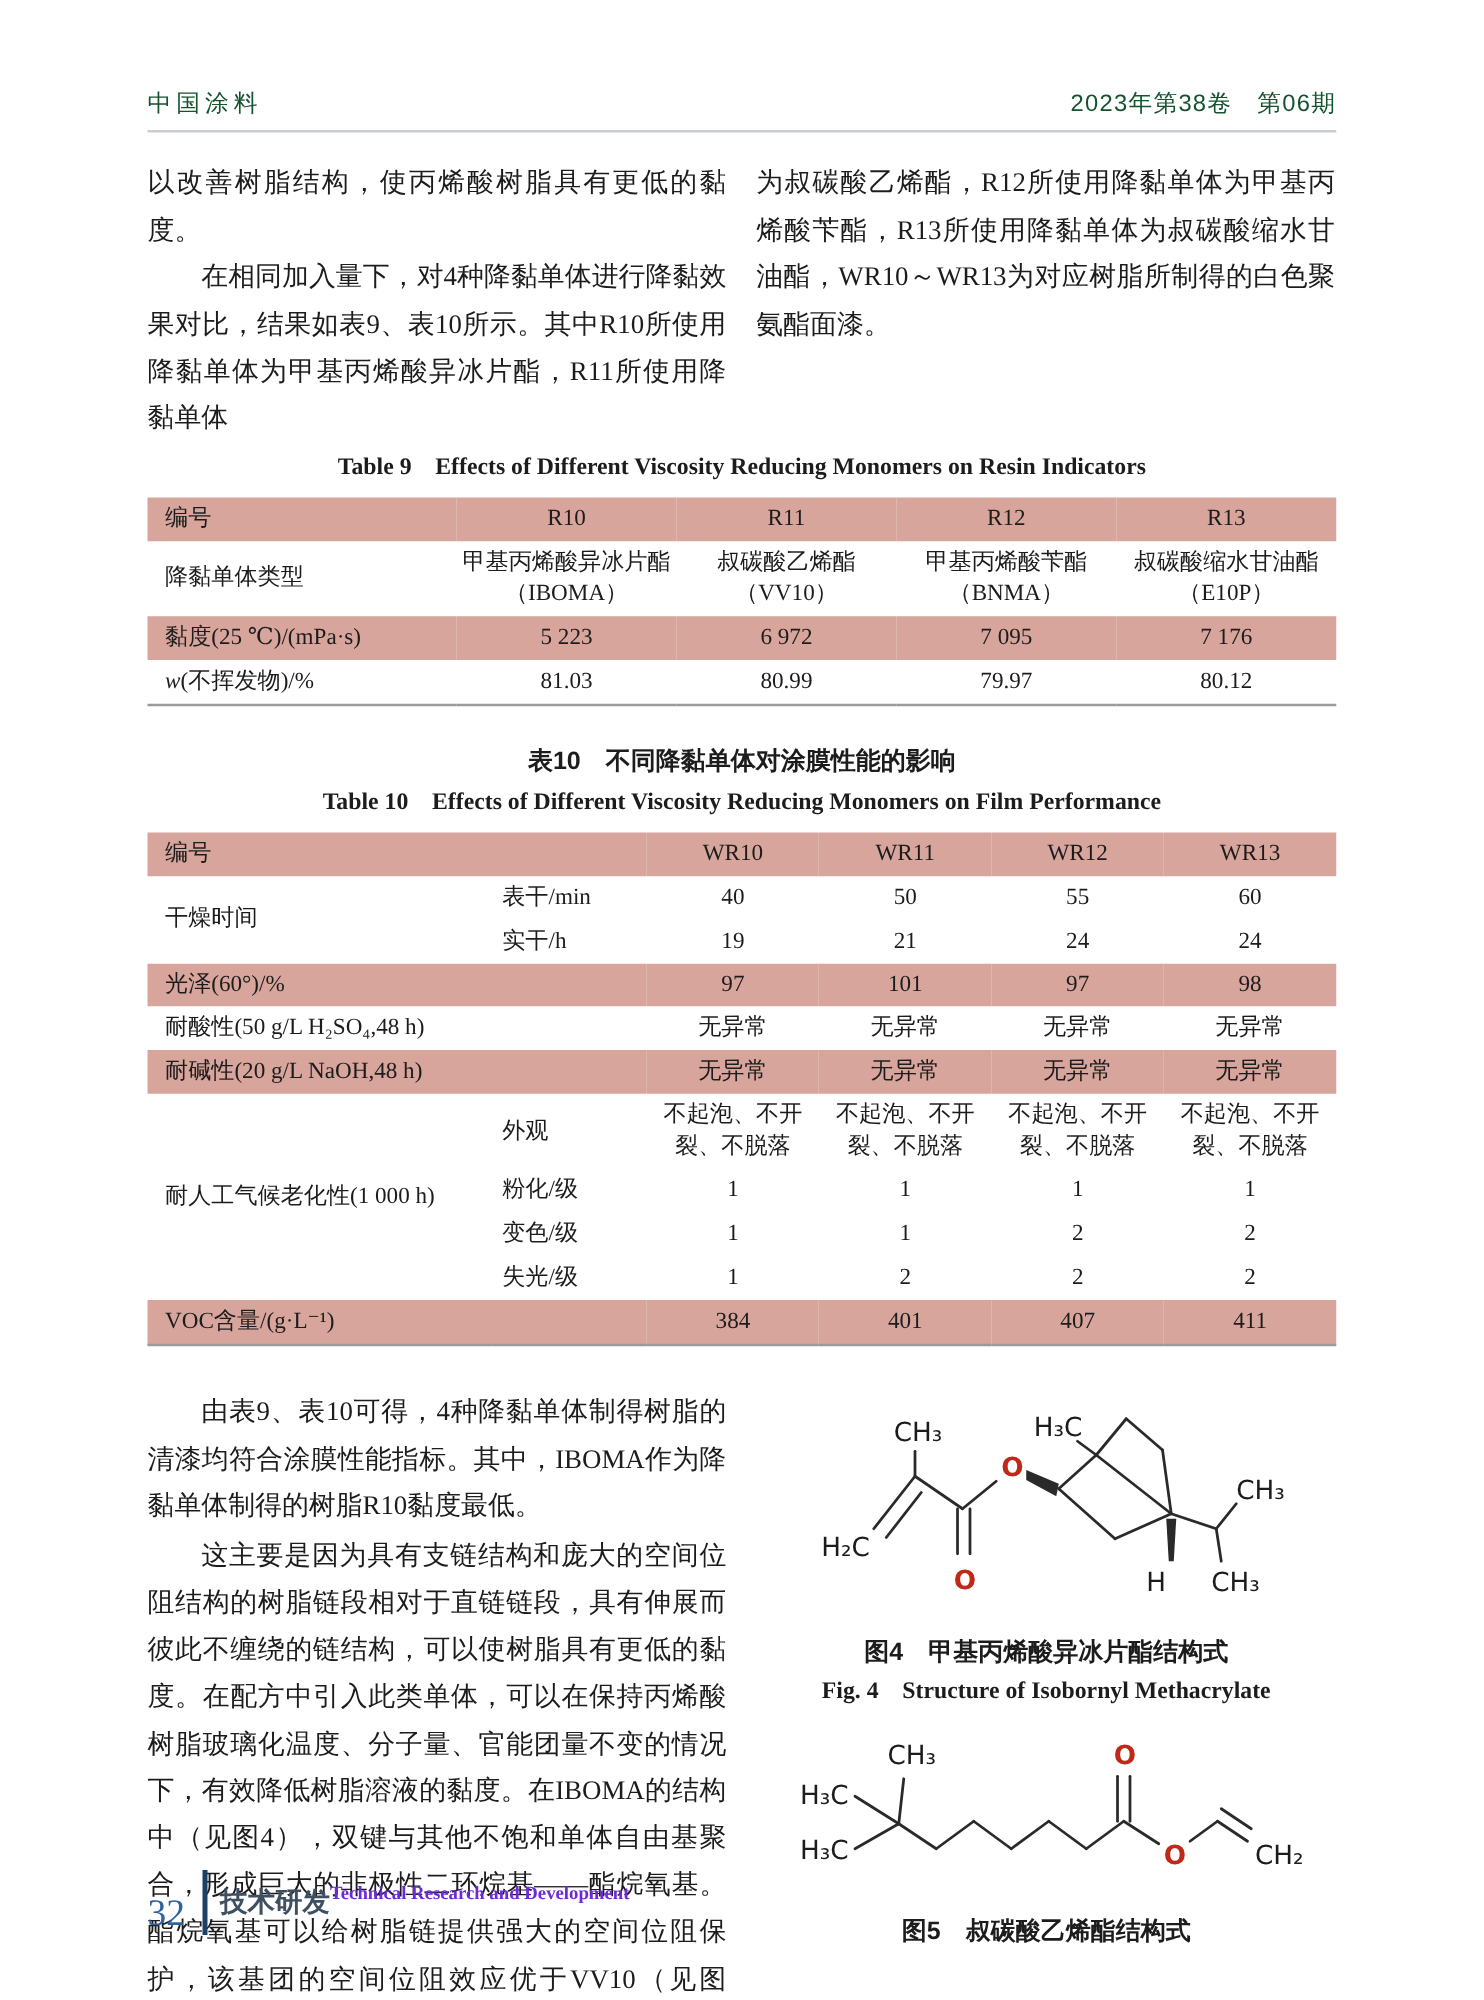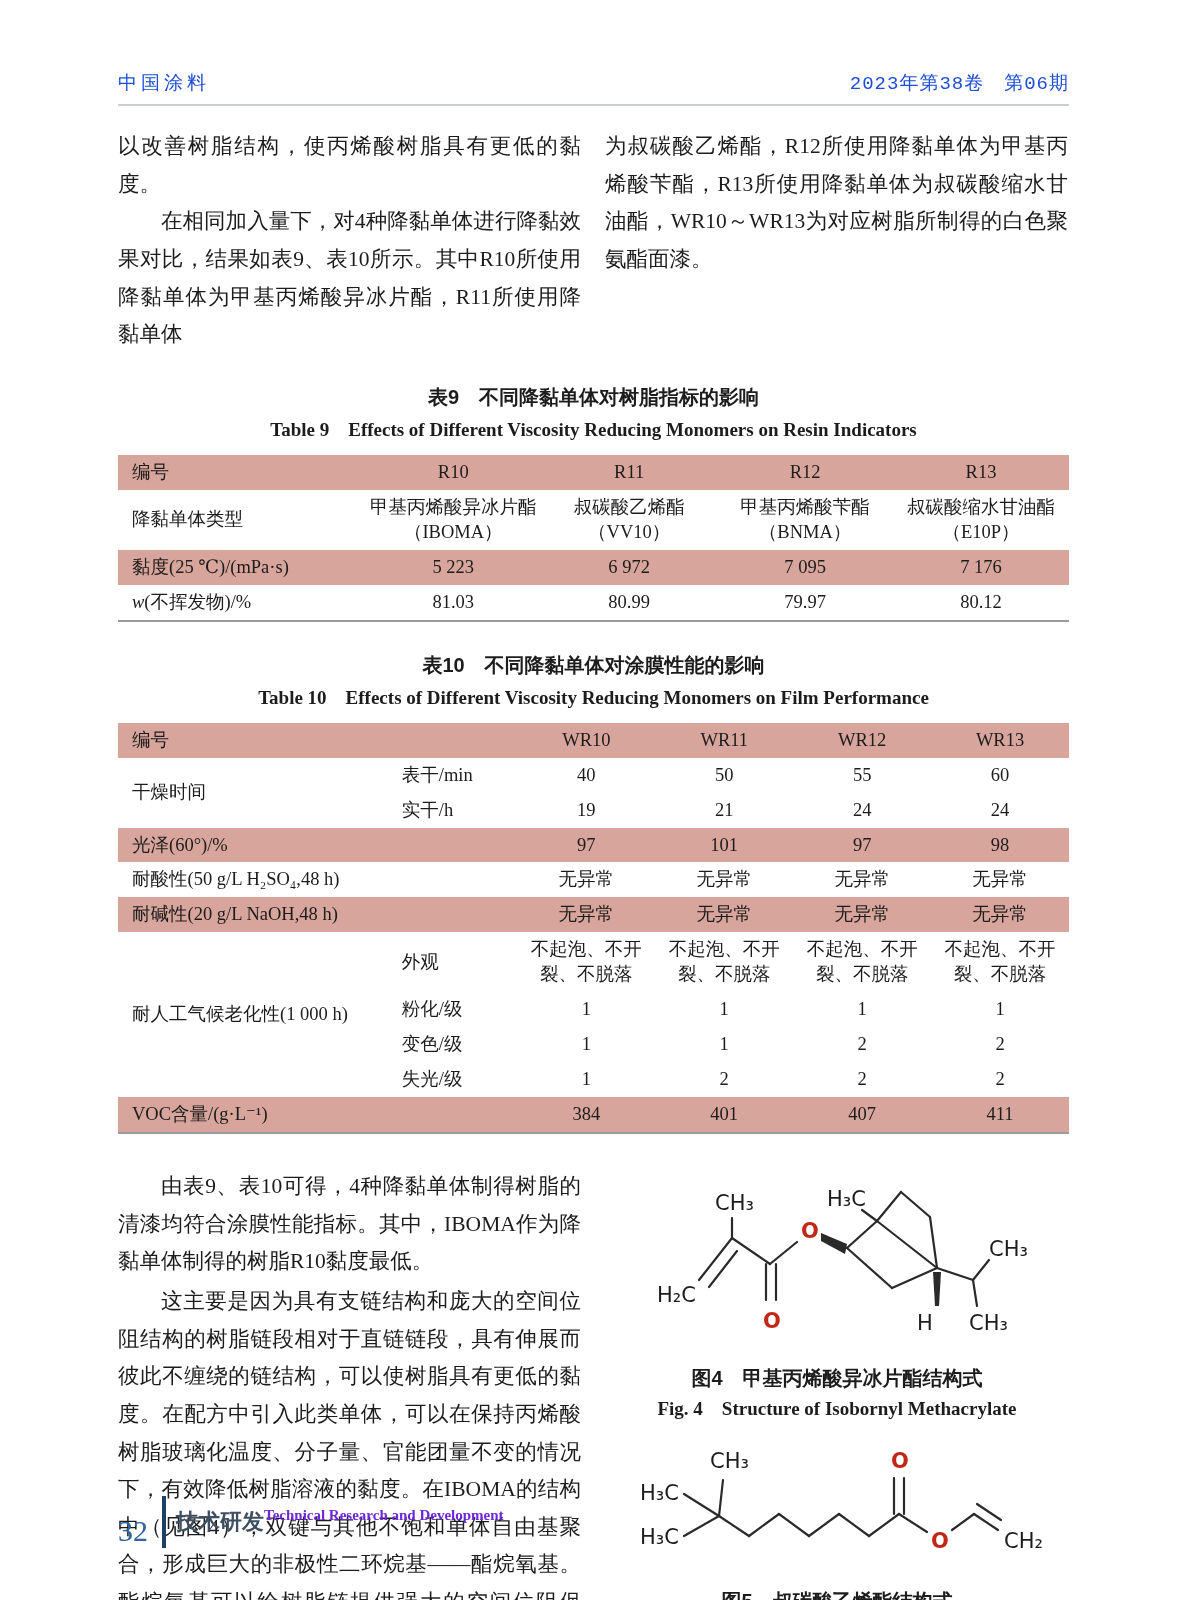--- a/index.html
+++ b/index.html
@@ -6,21 +6,21 @@
   html,body { background:#ffffff; }
   .page {
     position:relative; width:1187px; height:1600px; margin:0 auto;
     background:#ffffff; overflow:hidden;
     font-family:"Liberation Serif","DejaVu Serif",serif;
     color:#1c1c1c;
     padding:70px 118px 0 118px;
   }
   
   .pg-header { display:flex; justify-content:space-between; align-items:flex-end;
-    color:#1d4ed8; font-family:Liberation Mono, monospace;
+    color:#14532d; font-family:Liberation Sans, sans-serif;
     font-size:19px; letter-spacing:4px; padding-bottom:8px; border-bottom:2px solid #c9ced3; }
   .pg-header .issue { letter-spacing:1px; }
   
   .twocol { display:flex; gap:24px; margin-top:22px; }
   .col { width:463px; font-size:21.5px; line-height:1.75; text-align:justify; }
   .col p.indent { text-indent:2em; }
   
   .tbl-title-zh { text-align:center; font-family:"Liberation Sans","DejaVu Sans",sans-serif;
     font-weight:bold; font-size:20px; margin-top:30px; }
   .tbl-title-en { text-align:center; font-weight:bold; font-size:19px; margin-top:6px; margin-bottom:12px; }
@@ -66,21 +66,20 @@
   <div class="twocol">
     <div class="col">
       <p>以改善树脂结构，使丙烯酸树脂具有更低的黏度。</p>
       <p class="indent">在相同加入量下，对4种降黏单体进行降黏效果对比，结果如表9、表10所示。其中R10所使用降黏单体为甲基丙烯酸异冰片酯，R11所使用降黏单体</p>
     </div>
     <div class="col">
       <p>为叔碳酸乙烯酯，R12所使用降黏单体为甲基丙烯酸苄酯，R13所使用降黏单体为叔碳酸缩水甘油酯，WR10～WR13为对应树脂所制得的白色聚氨酯面漆。</p>
     </div>
   </div>
 
-  <div class="tbl-title-zh">表9　不同降黏单体对树脂指标的影响</div>
   <div class="tbl-title-en">Table 9　Effects of Different Viscosity Reducing Monomers on Resin Indicators</div>
   <table>
     <colgroup>
         <col style="width:26%">
         <col style="width:18.5%">
         <col style="width:18.5%">
         <col style="width:18.5%">
         <col style="width:18.5%">
       </colgroup>
     <tbody>

